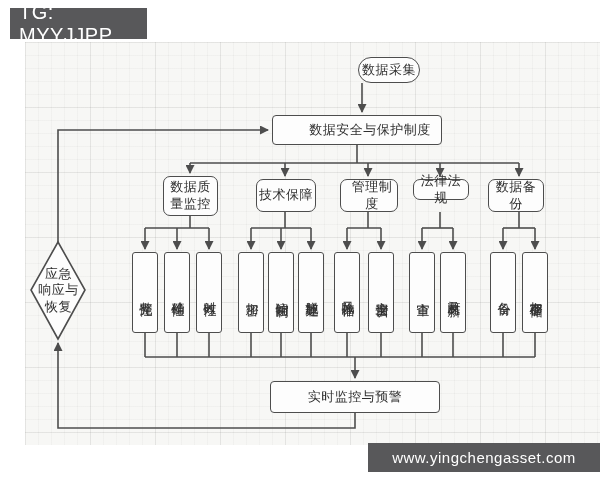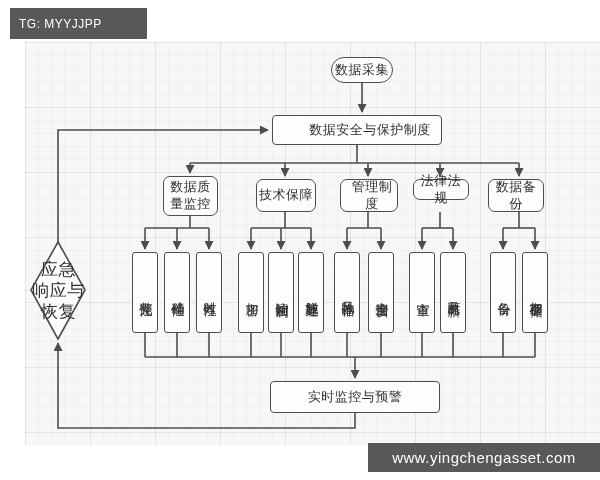--- a/index.html
+++ b/index.html
@@ -21,37 +21,37 @@
     background-size:65px 65px,65px 65px,13px 13px,13px 13px;
   }
   svg.wires{position:absolute;left:0;top:0;width:600px;height:480px;}
   .node{
     position:absolute;box-sizing:border-box;
     background:#fdfdfd;border:1.6px solid #4d4d4d;border-radius:4px;
     display:flex;align-items:center;justify-content:center;
     text-align:center;font-size:13px;line-height:1.3;
     letter-spacing:0.5px;
   }
-  .node.round{border-radius:13px;}
+  .node.round{border-radius:13px;margin-left:27px;}
   .node.branch{border-radius:7px;padding:1px 2px;}
   .node.vbox{
     border-radius:3px;
     writing-mode:vertical-rl;text-orientation:upright;
     letter-spacing:1px;padding:2px 0;
   }
   .decision-label{
     position:absolute;border:none;background:transparent;
     display:flex;align-items:center;justify-content:center;
-    text-align:center;font-size:17px;line-height:1.25;
+    text-align:center;font-size:13px;line-height:1.25;
     white-space:pre-line;letter-spacing:0.5px;
   }
   .badge{
     position:absolute;background:#58585a;color:#ffffff;
     display:flex;align-items:center;
-    font-size:12px;letter-spacing:0.5px;
+    font-size:20px;letter-spacing:0.5px;
   }
   .badge.tg{left:10px;top:8px;width:128px;height:31px;padding-left:9px;}
   .badge.site{left:368px;top:443px;width:232px;height:29px;justify-content:center;font-size:15px;}
 </style>
 </head>
 <body>
 
 <div class="stage">
   <div class="grid"></div>
 

